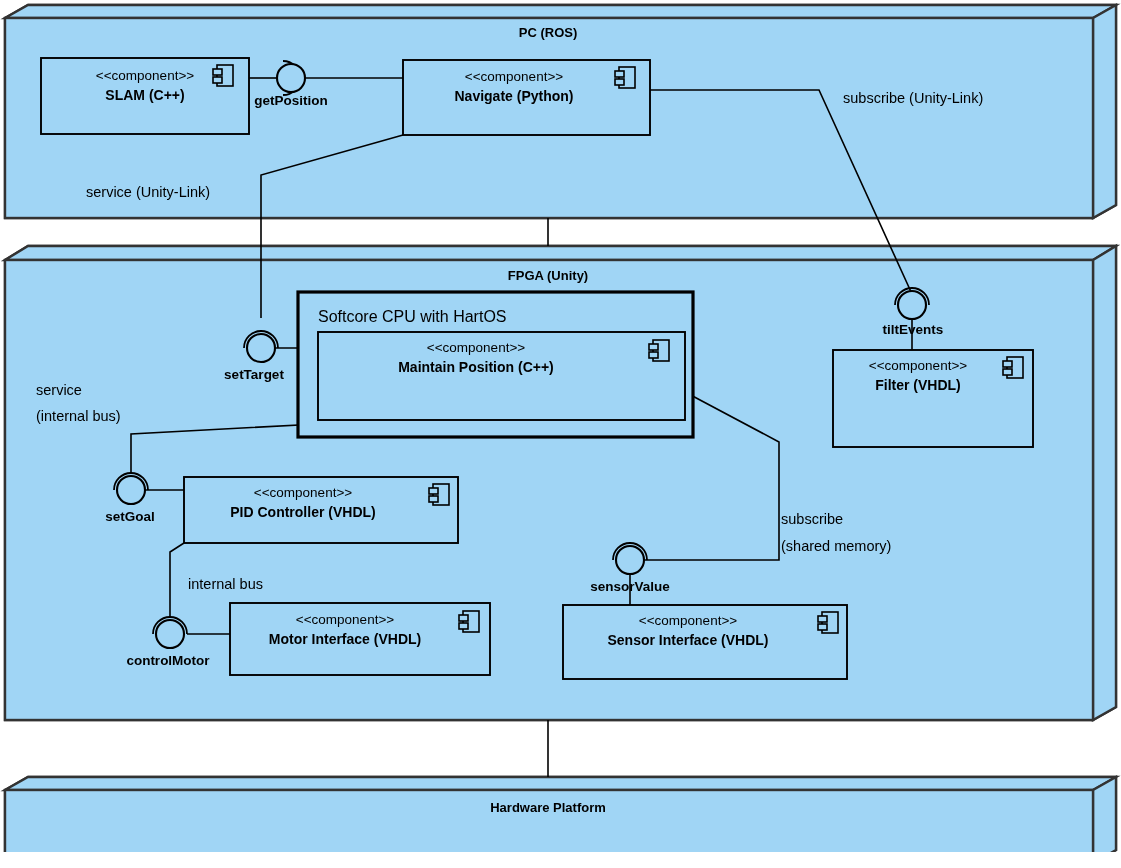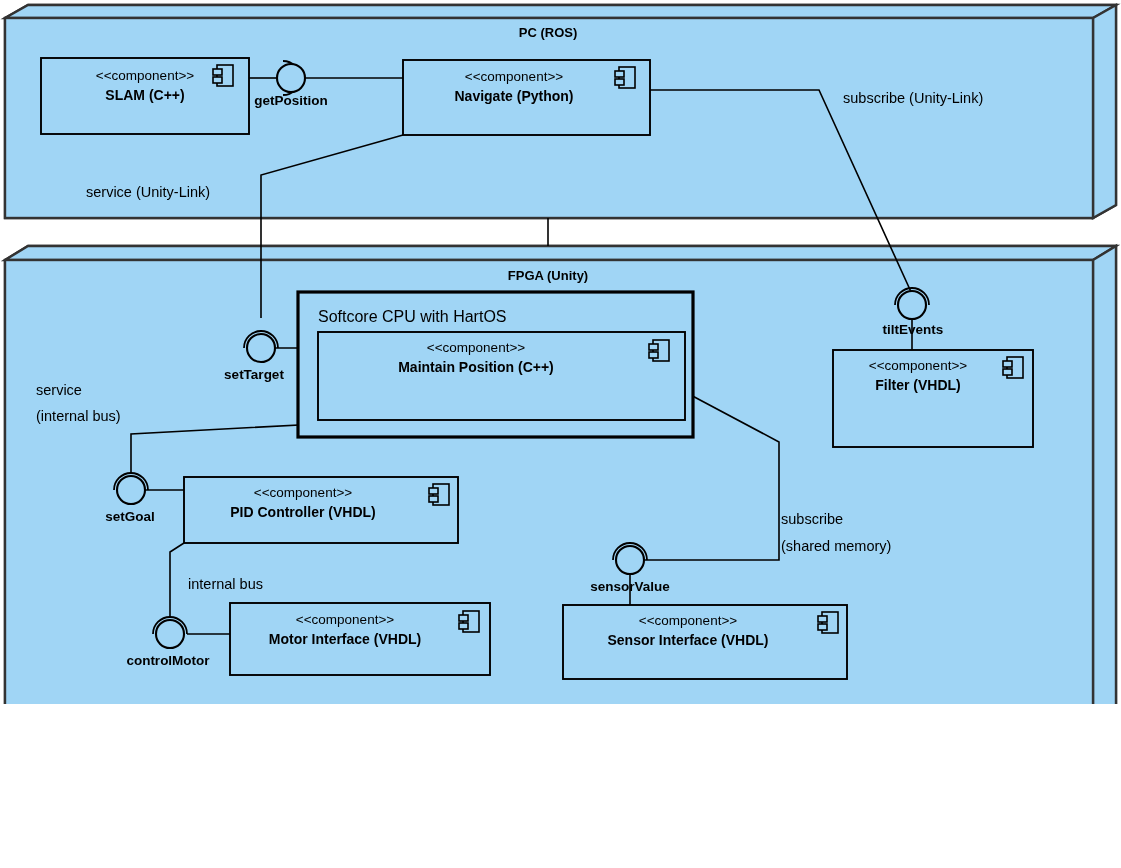--- a/index.html
+++ b/index.html
@@ -1,16 +1,16 @@
 <!DOCTYPE html>
 <html><head>
 <meta charset="utf-8">
 <style>
   html,body{margin:0;padding:0;background:#ffffff;}
-  #stage{position:relative;width:1121px;height:704px;background:#ffffff;
+  #stage{position:relative;width:1121px;height:852px;background:#ffffff;
          font-family:"Liberation Sans", sans-serif;overflow:hidden;}
   svg{display:block;}
   .nodeName{font-family:"Liberation Sans",sans-serif;font-size:13px;font-weight:bold;fill:#000;}
   .stereo{font-family:"Liberation Sans",sans-serif;font-size:13.5px;fill:#000;}
   .compName{font-family:"Liberation Sans",sans-serif;font-size:14px;font-weight:bold;fill:#000;}
   .ifaceName{font-family:"Liberation Sans",sans-serif;font-size:13.5px;font-weight:bold;fill:#000;}
   .connLabel{font-family:"Liberation Sans",sans-serif;font-size:14.5px;fill:#000;}
   .frameTitle{font-family:"Liberation Sans",sans-serif;font-size:16px;fill:#000;}
 </style>
 </head>

